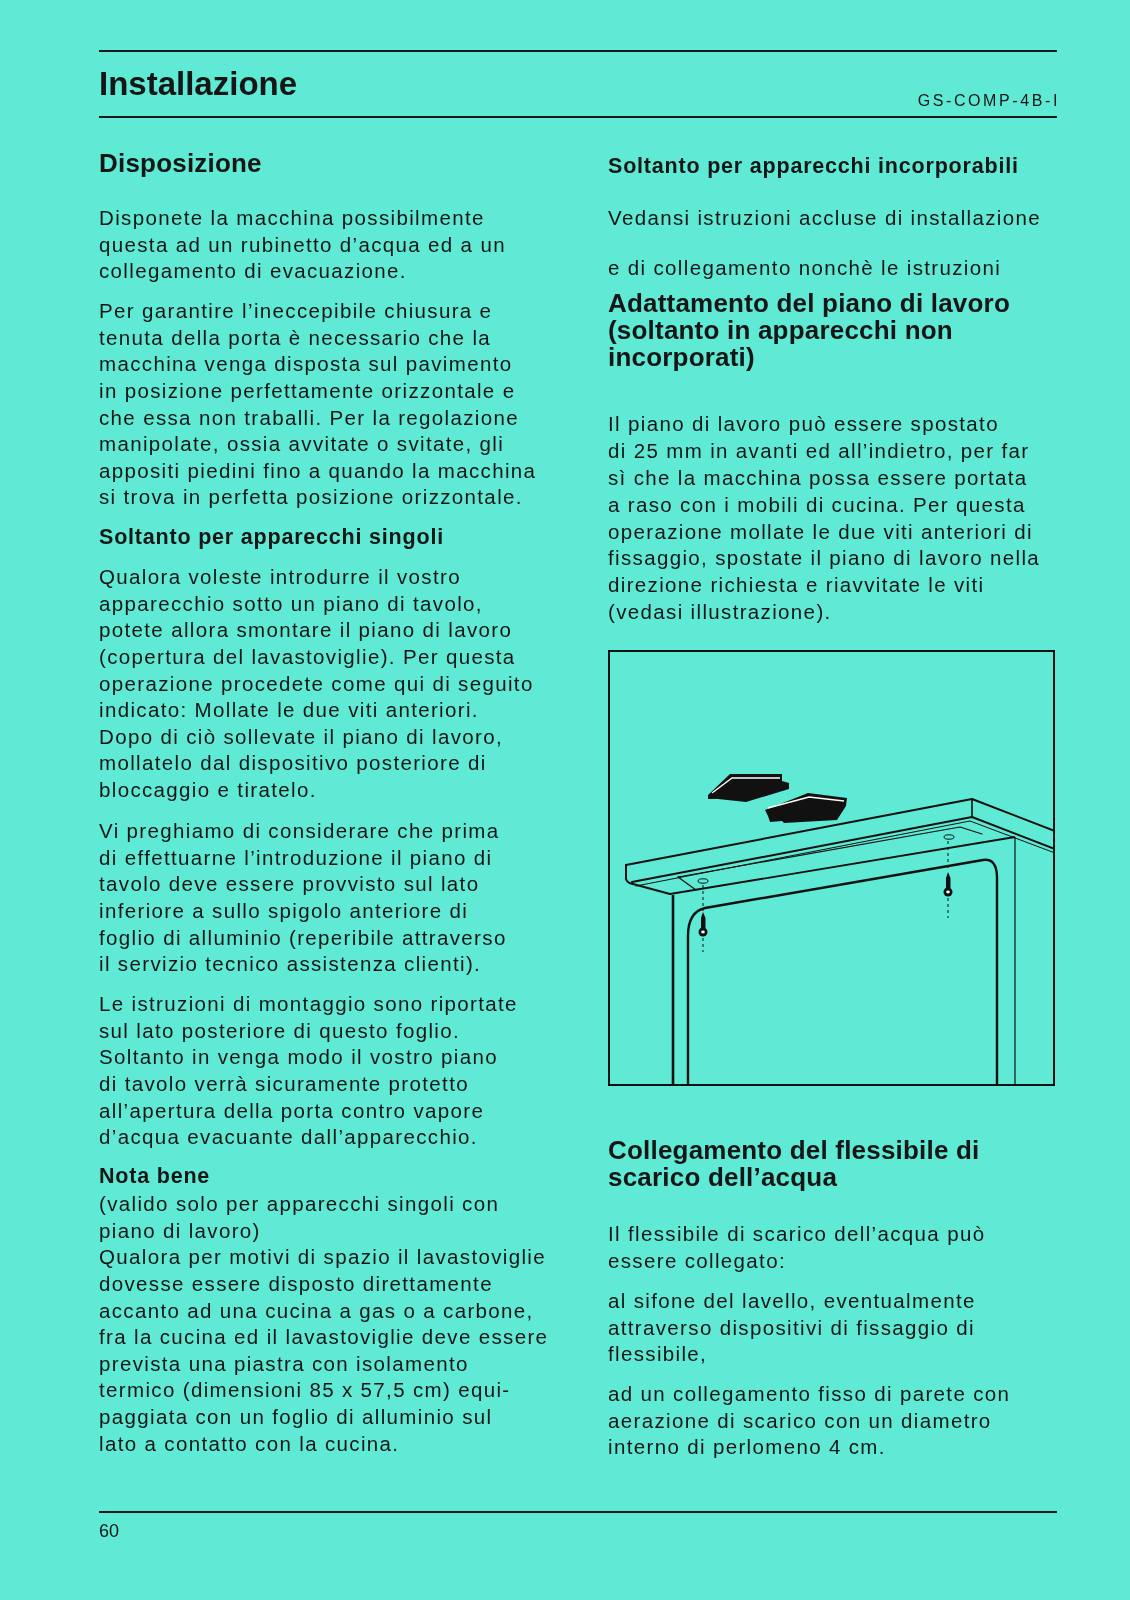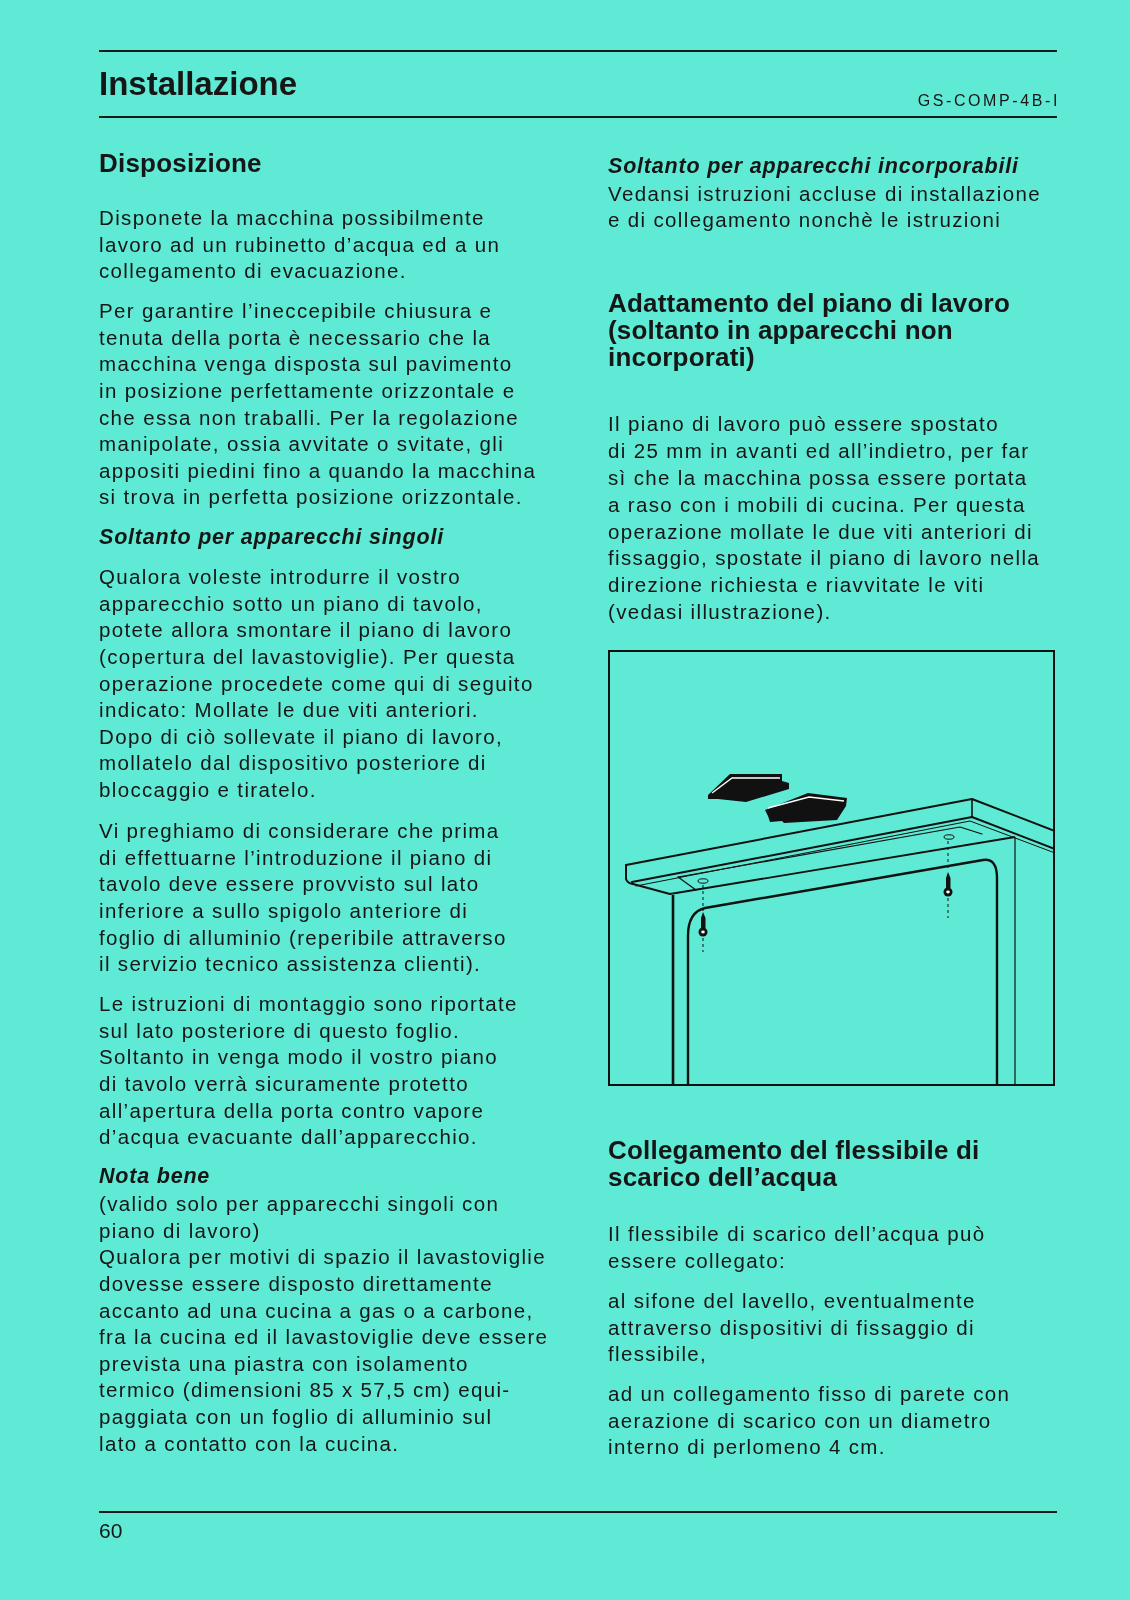--- a/index.html
+++ b/index.html
@@ -19,46 +19,46 @@
   }
   .block { position: absolute; white-space: nowrap; }
   .col-left { left: 99px; }
   .col-right { left: 608px; }
   .body { font-size: 20.5px; letter-spacing: 1.35px; }
   .body .ln { height: 26.65px; line-height: 26.65px; }
   .h2 { font-size: 26px; font-weight: bold; letter-spacing: 0.2px; }
   .h2 .ln { height: 26.8px; line-height: 26.8px; }
   .h2.single .ln { height: 32px; line-height: 32px; }
   .h3 { font-size: 21.5px; font-weight: bold; letter-spacing: 0.8px; }
-  .h3 .ln { height: 26.6px; line-height: 26.6px; font-style: italic; }
-  .lh-26 .ln { height: 26px; line-height: 26px; }
+  .h3 .ln { height: 26.6px; line-height: 26.6px; }
+  .lh-26 .ln { height: 26px; line-height: 26px; margin-top: 24px; }
   .lh-269 .ln { height: 26.9px; line-height: 26.9px; }
   .illustration { position: absolute; left: 608px; top: 650px; width: 447px; height: 436px; }
   .page-number {
     position: absolute; left: 99px; top: 1519px;
-    font-size: 21px; line-height: 24px;
+    font-size: 18px; line-height: 24px;
   }
 </style>
 </head>
 <body>
 
 <div class="page">
 
   <div class="rule" style="top:50px"></div>
   <div class="title">Installazione</div>
   <div class="doc-code">GS-COMP-4B-I</div>
   <div class="rule" style="top:116px"></div>
 
   <div class="block col-left h2 single" style="top:147px">
     <div class="ln">Disposizione</div>
   </div>
 
   <div class="block col-left body" style="top:205px">
     <div class="ln">Disponete la macchina possibilmente</div>
-    <div class="ln">lavoro ad un rubinetto d’acqua ed a un</div>
+    <div class="ln">questa ad un rubinetto d’acqua ed a un</div>
     <div class="ln">collegamento di evacuazione.</div>
   </div>
 
   <div class="block col-left body" style="top:298px">
     <div class="ln">Per garantire l’ineccepibile chiusura e</div>
     <div class="ln">tenuta della porta è necessario che la</div>
     <div class="ln">macchina venga disposta sul pavimento</div>
     <div class="ln">in posizione perfettamente orizzontale e</div>
     <div class="ln">che essa non traballi. Per la regolazione</div>
     <div class="ln">manipolate, ossia avvitate o svitate, gli</div>

